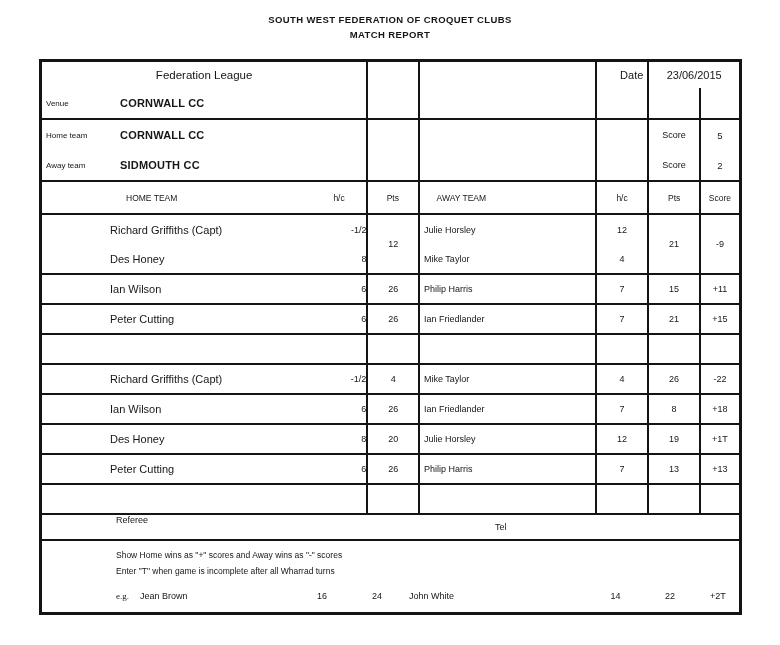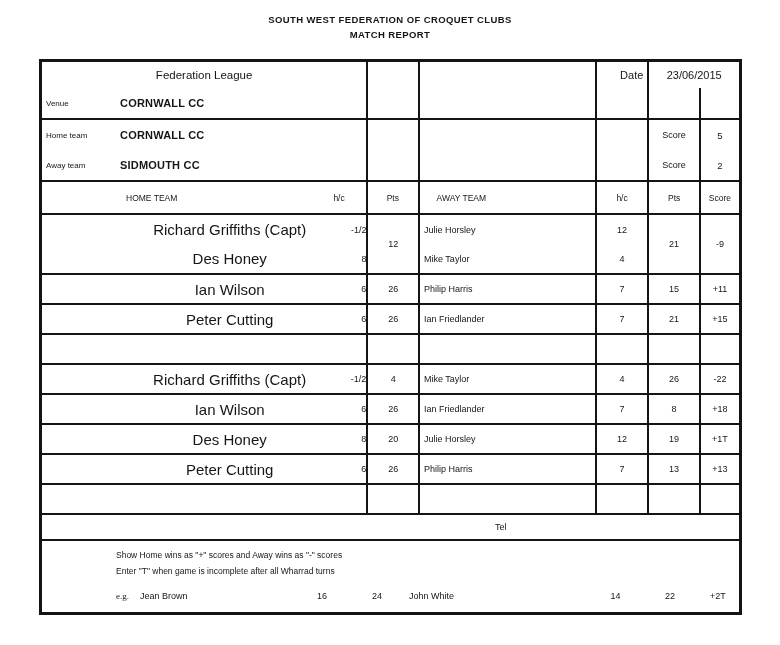--- a/index.html
+++ b/index.html
@@ -46,21 +46,21 @@
   .smlabel{font-size:8px;width:74px;padding-left:4px;flex:0 0 auto;}
   .teamname{font-size:11px;font-weight:600;letter-spacing:.2px;}
   .datelbl{justify-content:flex-end;padding-right:4px;font-size:11px;}
   .dateval{font-size:11px;}
   .scorelbl{font-size:9px;}
   .scoreval{font-size:9.5px;}
 
   .hdr{font-size:8.5px;}
   .c-home .hdr-name{padding-left:84px;flex:1;}
   .hcbox{width:54px;text-align:center;flex:0 0 auto;}
-  .namepad{padding-left:105px;flex:1;font-size:15px;text-align:center;}
+  .namepad{padding-left:68px;flex:1;font-size:11px;}
   .num{font-size:9px;text-align:right;}
 
   .twolines{flex-direction:column;align-items:stretch;justify-content:center;padding:0;}
   .twolines .line{height:29px;display:flex;align-items:center;}
 
   .ref-label{font-size:9px;padding-left:74px;}
   .tel-label{font-size:9px;position:absolute;left:453px;top:50%;transform:translateY(-50%);}
 
   .notes-text{padding:6px 0 0 74px;font-size:8.5px;line-height:16px;}
   .example{display:flex;align-items:center;margin-top:9px;height:16px;font-size:9px;}
@@ -264,20 +264,21 @@
     </div>
     <div class="cell c-d bl br num"></div>
     <div class="cell c-e num"></div>
     <div class="cell c-f bl num"></div>
     <div class="cell c-g bl num"></div>
     <div class="cell c-h bl num"></div>
   </div>
 </div>
 
   <div class="row r-ref bt">
+    <span class="ref-label">Referee</span>
     <span class="tel-label">Tel</span>
   </div>
 
   <div class="r-notes bt">
     <div class="notes-text">
       <div>Show Home wins as "+" scores and Away wins as "-" scores</div>
       <div>Enter "T" when game is incomplete after all Wharrad turns</div>
     </div>
     <div class="example">
       <div class="eg-home">

